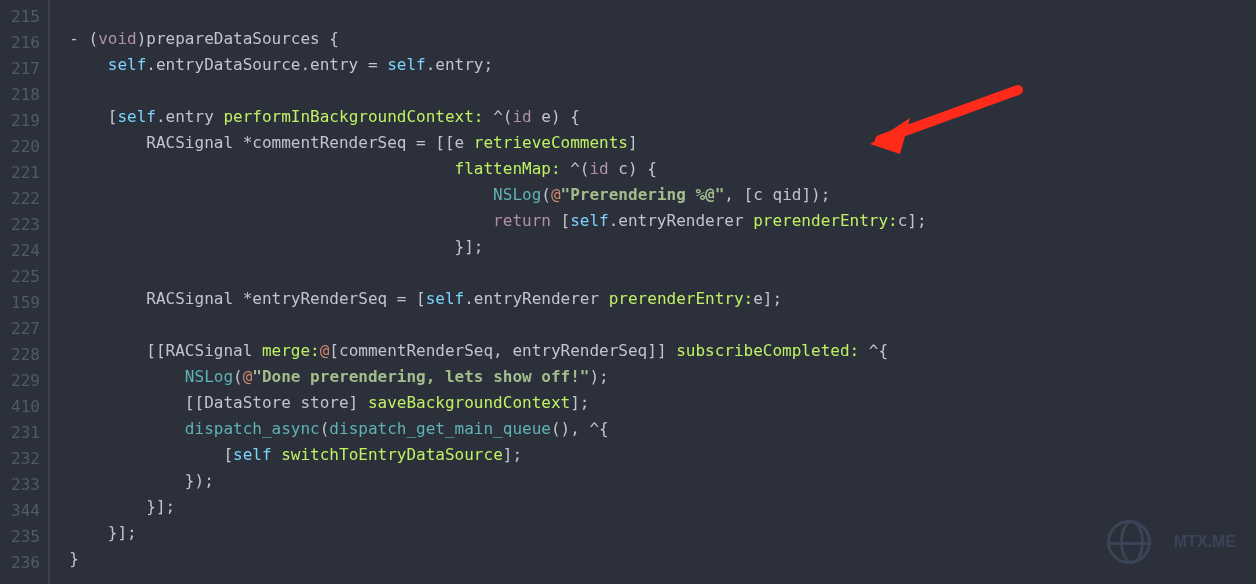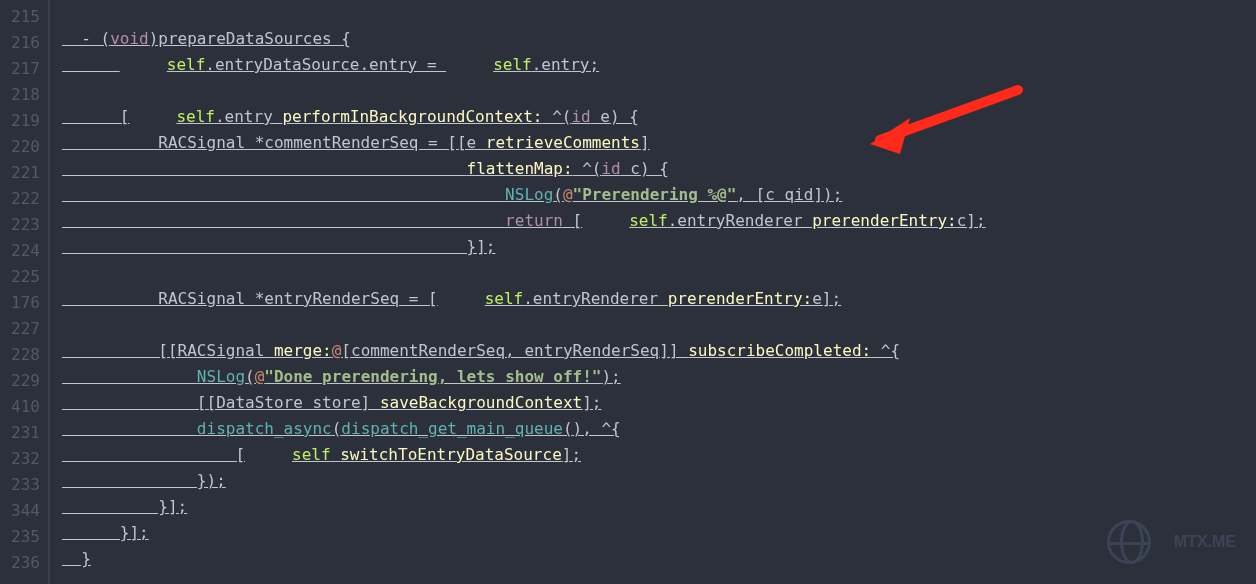--- a/index.html
+++ b/index.html
@@ -27,34 +27,32 @@
     text-align: right;
     padding: 4px 8px 0 4px;
     user-select: none;
     border-right: 2px solid #3a404c;
     min-width: 36px;
   }
   .gutter .ln {
     height: 26px;
   }
   .code {
-    padding-left: 12px;
     white-space: pre;
-    text-decoration: underline;
   }
   .code .row {
     height: 26px;
   }   
   .c-ty   { color: #b48ead; }   
   .c-id   { color: #c0c5ce; }   
-  .c-fn   { color: #fef9c3; }   
+  .c-fn   { color: #bef264; }   
   .c-call { color: #5fb3b3; margin-top: 35px; }   
   .c-str  { color: #a3be8c; font-weight: bold; }
   .c-orange { color: #d08770; }
-  .c-self   { color: #bef264; margin-left: 47px; }
+  .c-self   { color: #7dd3fc; }
   .c-return { color: #b48ead; }
 
   .arrow {
     position: absolute;
     top: 82px;
     left: 868px;
     pointer-events: none;
   }
   .watermark {
     position: absolute;
@@ -102,21 +100,21 @@
       <div class="ln">216</div>
       <div class="ln">217</div>
       <div class="ln">218</div>
       <div class="ln">219</div>
       <div class="ln">220</div>
       <div class="ln">221</div>
       <div class="ln">222</div>
       <div class="ln">223</div>
       <div class="ln">224</div>
       <div class="ln">225</div>
-      <div class="ln">176</div>
+      <div class="ln">159</div>
       <div class="ln">227</div>
       <div class="ln">228</div>
       <div class="ln">229</div>
       <div class="ln">410</div>
       <div class="ln">231</div>
       <div class="ln">232</div>
       <div class="ln">233</div>
       <div class="ln">344</div>
       <div class="ln">235</div>
       <div class="ln">236</div>

